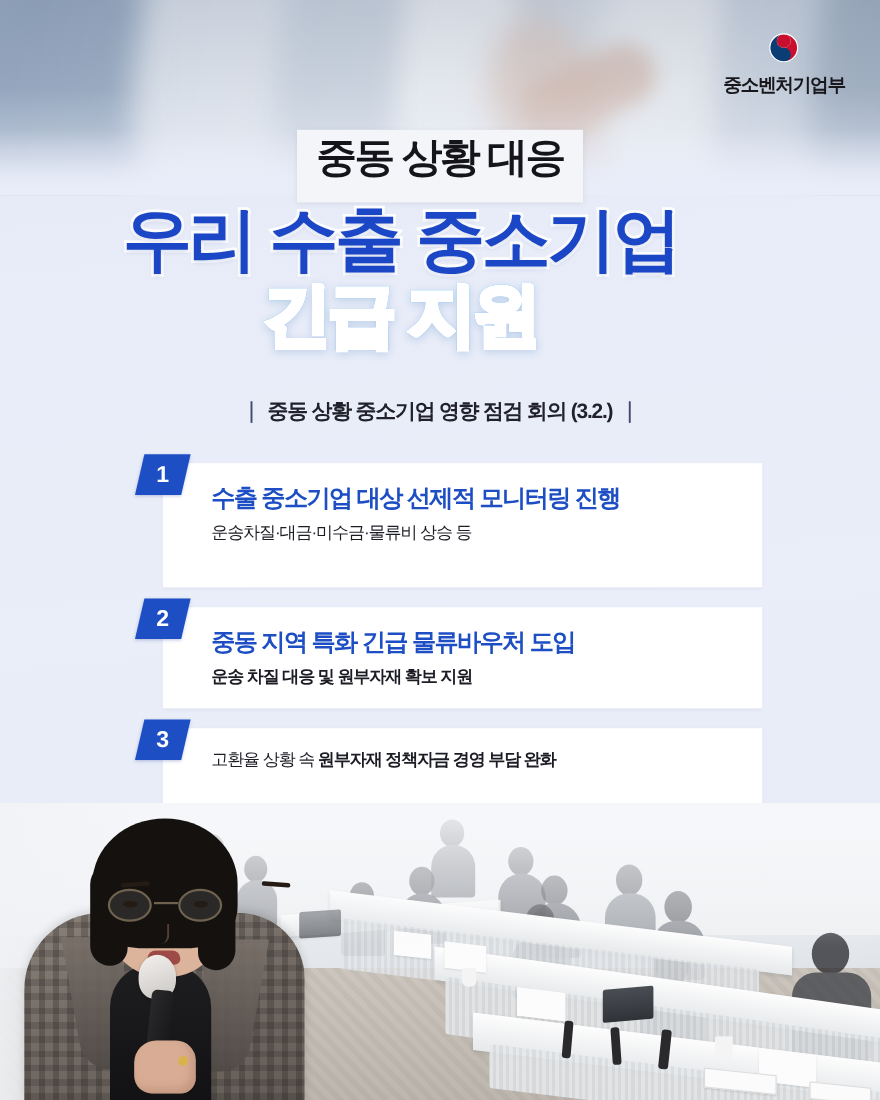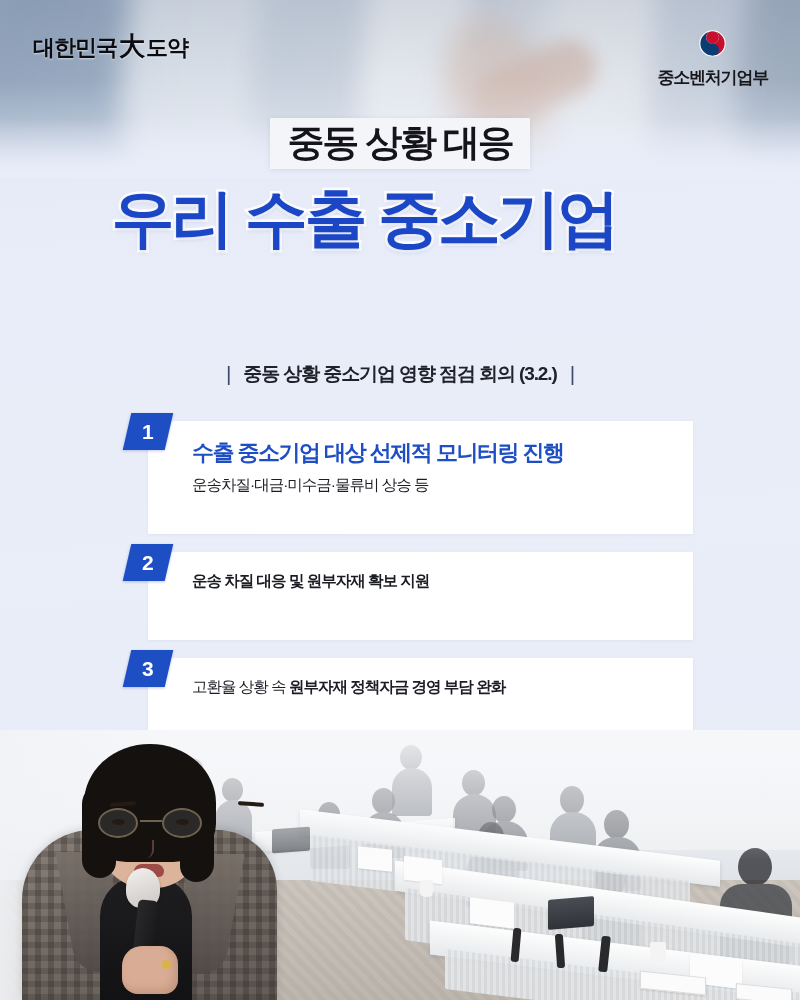--- a/index.html
+++ b/index.html
@@ -66,21 +66,21 @@
     font-size:17px; font-weight:bold; color:#18181c; letter-spacing:-1.2px;
   }
 
   
   .kicker-wrap { position:absolute; left:0; top:118px; width:800px; text-align:center; }
   .kicker {
     display:inline-block;
     background:#f4f5f8;
     color:#14141a;
     font-size:37px; font-weight:bold; letter-spacing:-2.2px;
-    padding:4px 18px 6px;
+    padding:4px 18px 21px;
     line-height:1.12;
     box-shadow:0 1px 5px rgba(120,130,160,.18);
   }
 
   .title-wrap { position:absolute; left:0; top:185px; width:728px; text-align:center; }
   .t-line1 {
     font-size:63px; font-weight:bold; letter-spacing:-3.4px; line-height:1.06;
     color:#1b47c6;
     -webkit-text-stroke:5px #ffffff;
     paint-order:stroke fill;
@@ -309,41 +309,41 @@
     <div class="tp-shape tp4"></div>
     <div class="tp-shape tp5"></div>
     <div class="tp-shape tp6"></div>
     <div class="tp-shape tp7"></div>
     <div class="tp-shape tp8"></div>
     <div class="tp-arm"></div>
     <div class="tint"></div>
     <div class="fade-bot"></div>
   </div>
 
-  <div class="logo-left"><span>대한민국</span><span class="big">大</span><span>도약</span></div>
 
   <div class="logo-right">
     <svg class="taegeuk" viewBox="0 0 64 64">
       <circle cx="32" cy="32" r="30" fill="#ffffff"></circle>
       <path d="M32 2a30 30 0 0 1 0 60A15 15 0 0 1 32 32 15 15 0 0 0 32 2z" fill="#c8102e"></path>
       <path d="M32 2a30 30 0 0 0 0 60A15 15 0 0 0 32 32 15 15 0 0 1 32 2z" fill="#0b3d75"></path>
       <circle cx="32" cy="17" r="15" fill="#c8102e"></circle>
       <circle cx="32" cy="47" r="15" fill="#0b3d75"></circle>
       <path d="M32 2a30 30 0 0 1 26 15c-9 4-19 3-26 9-7 6-18 6-26-2A30 30 0 0 1 32 2z" fill="none"></path>
       <circle cx="32" cy="32" r="30" fill="none" stroke="#ffffff" stroke-width="2.5"></circle>
     </svg>
     <span class="mname">중소벤처기업부</span>
   </div>
 
   <div class="kicker-wrap">
     <span class="kicker">중동 상황 대응</span>
   </div>
 
   <div class="title-wrap">
     <div class="t-line1">우리 수출 중소기업</div>
+    <div class="t-line2">긴급 지원</div>
   </div>
 
   <div class="subtitle-wrap">
     <span class="subtitle">
       <span class="bar">|</span>
       <span>중동 상황 중소기업 영향 점검 회의 (3.2.)</span>
       <span class="bar">|</span>
     </span>
   </div>
 
@@ -356,20 +356,21 @@
       <div class="c-head">수출 중소기업 대상 선제적 모니터링 진행</div>
       <div class="c-sub">
         <div class="n">운송차질·대금·미수금·물류비 상승 등</div>
       </div>
     </div>
 
     <div class="card c2">
       <div class="badge">
         <span>2</span>
       </div>
+      <div class="c-head">중동 지역 특화 긴급 물류바우처 도입</div>
       <div class="c-sub">
         <div class="b">운송 차질 대응 및 원부자재 확보 지원</div>
       </div>
     </div>
 
     <div class="card c3">
       <div class="badge">
         <span>3</span>
       </div>
       <div class="c-sub">

